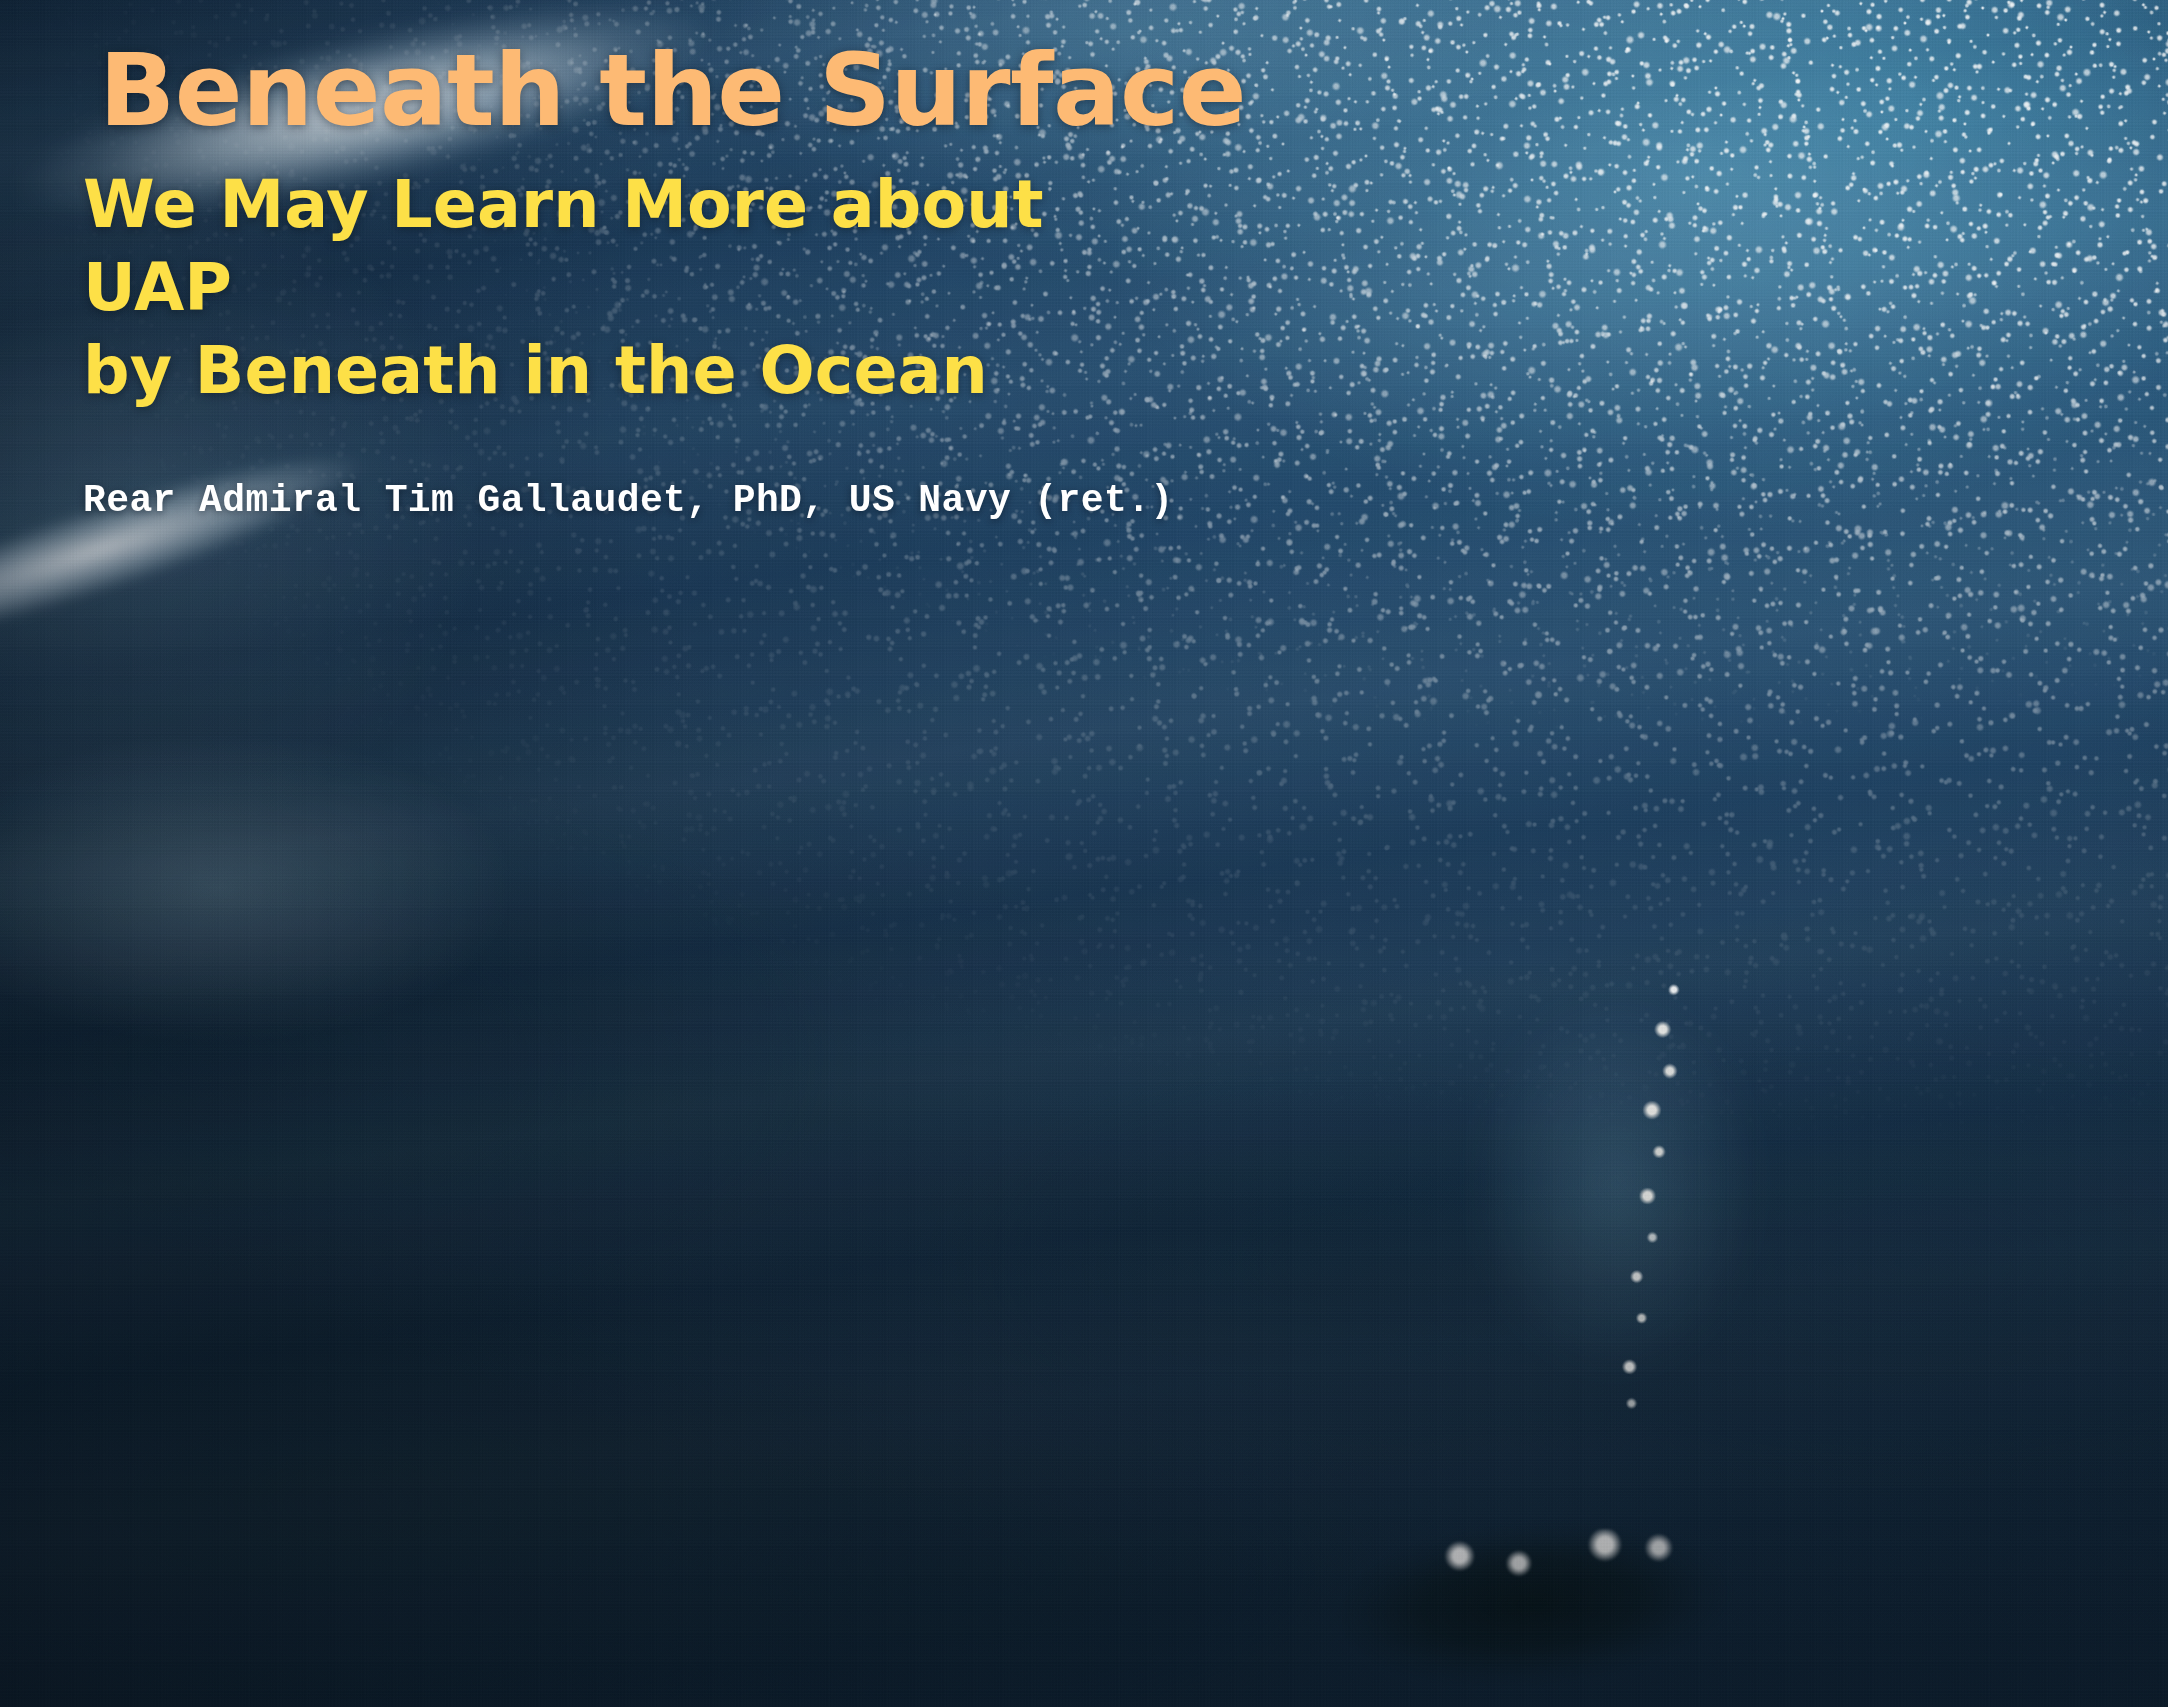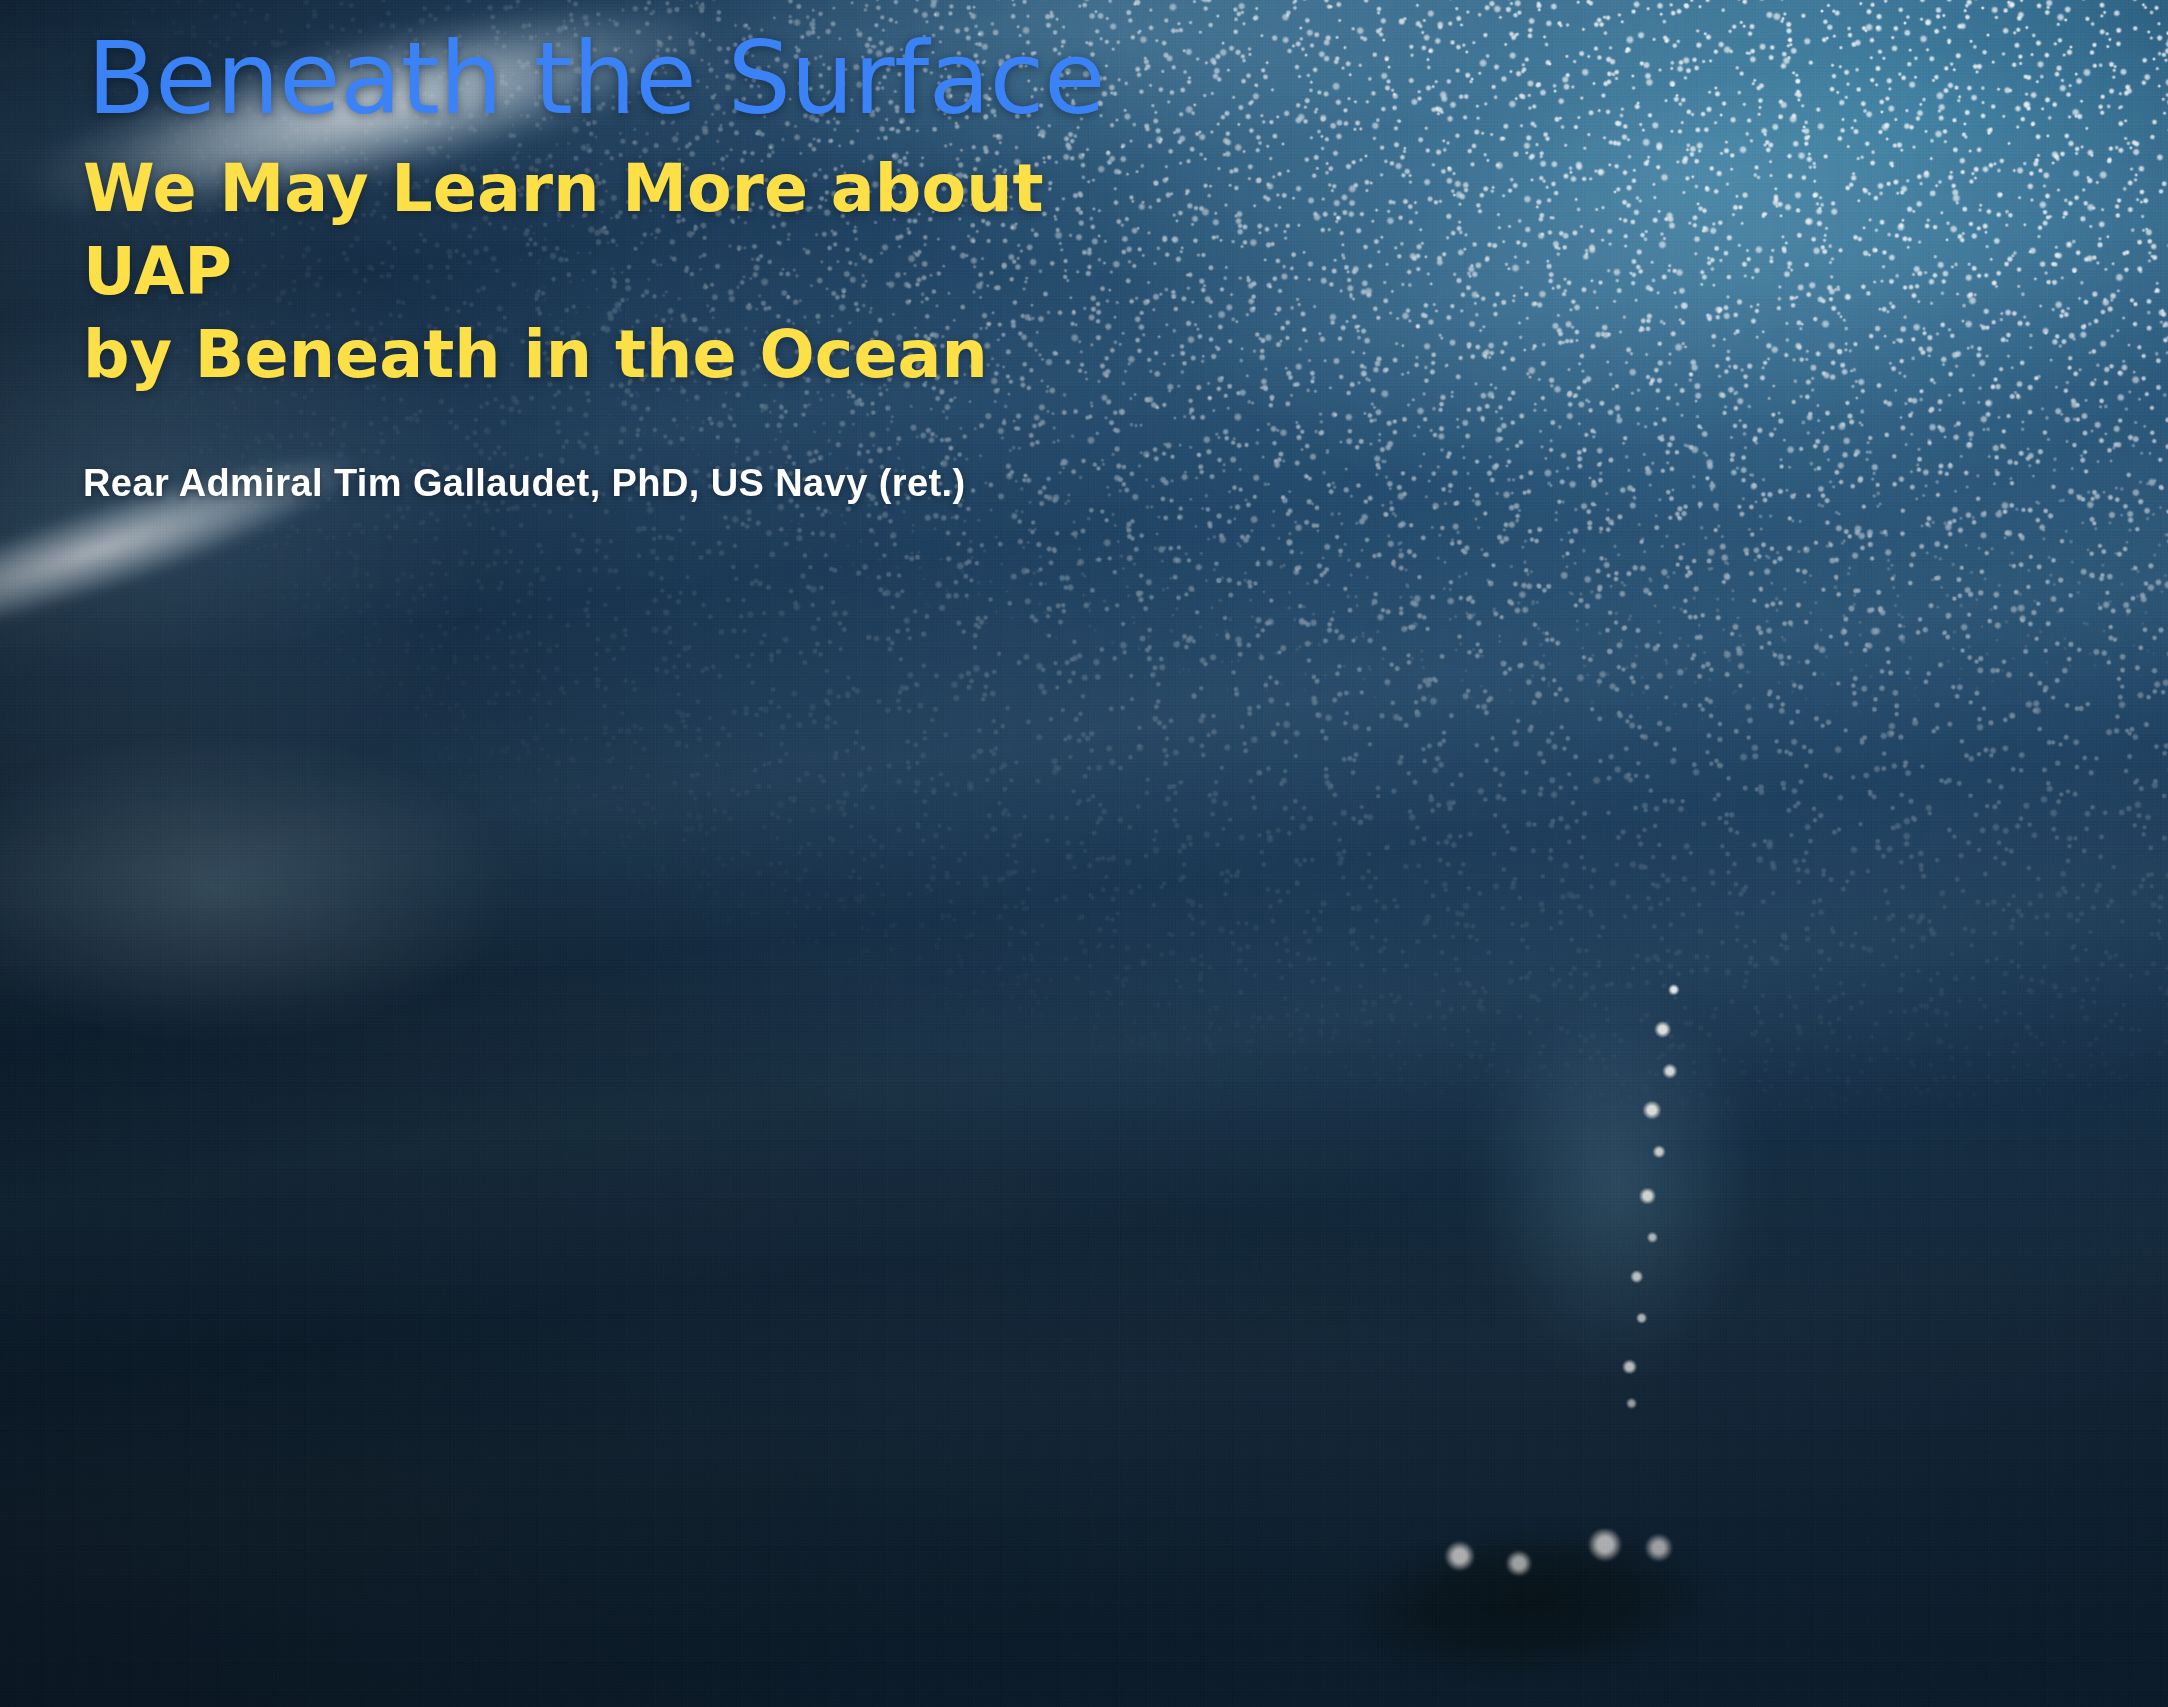--- a/index.html
+++ b/index.html
@@ -228,44 +228,44 @@
 
   
   #text-block {
     position: absolute;
     left: 83px;
     top: 19px;
     width: 1691px;
     z-index: 10;
   }
   #slide-title {
-    margin: 4px;
-    color: #3b82f6;
+    margin: 16px;
+    color: #fdba74;
     font-family: "DejaVu Sans", sans-serif;
-    font-weight: 400;
+    font-weight: 700;
     font-size: 100px;
     line-height: 1.12;
     letter-spacing: -0.5px;
     text-shadow: 0 1.9px 9.6px rgba(4,14,26,0.42);
   }
   #slide-subtitle {
     margin: 11.5px 0 0 0;
     color: #fde047;
     font-family: "DejaVu Sans", sans-serif;
     font-weight: 600;
     font-size: 65px;
     line-height: 1.28;
     letter-spacing: 0.1px;
     text-shadow: 0 1.9px 8.6px rgba(4,14,26,0.40);
     max-width: 1086px;
   }
   #slide-byline {
     margin: 63px 0 0 0;
     color: #ffffff;
-    font-family: Liberation Sans, sans-serif;
+    font-family: Liberation Mono, monospace;
     font-weight: 600;
     font-size: 38px;
     line-height: 1.3;
     letter-spacing: 0.4px;
     text-shadow: 0 1.9px 7.7px rgba(4,14,26,0.45);
   }
 </style>
 </head>
 <body>
 

